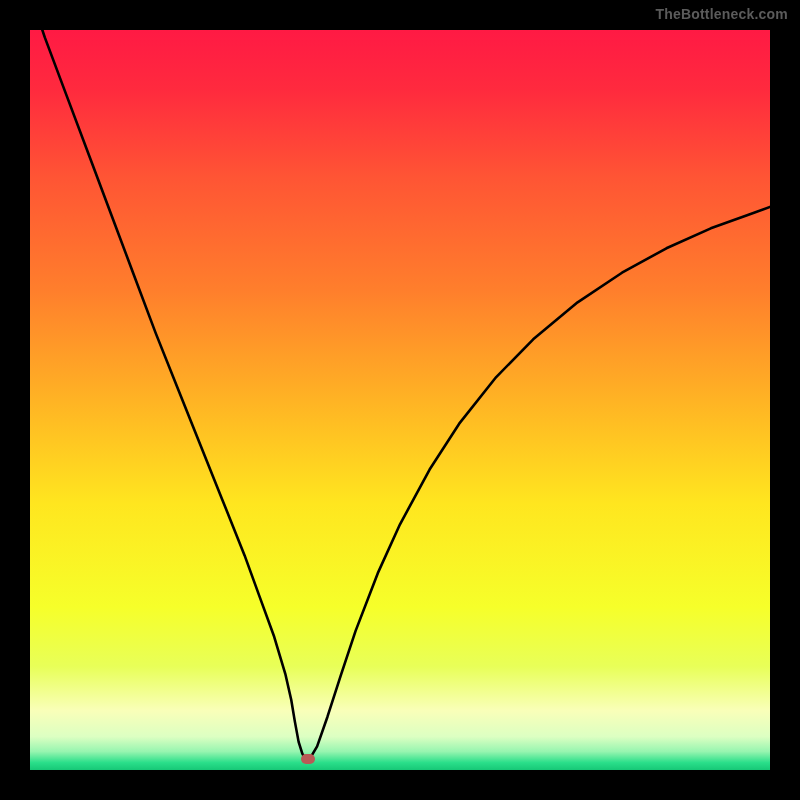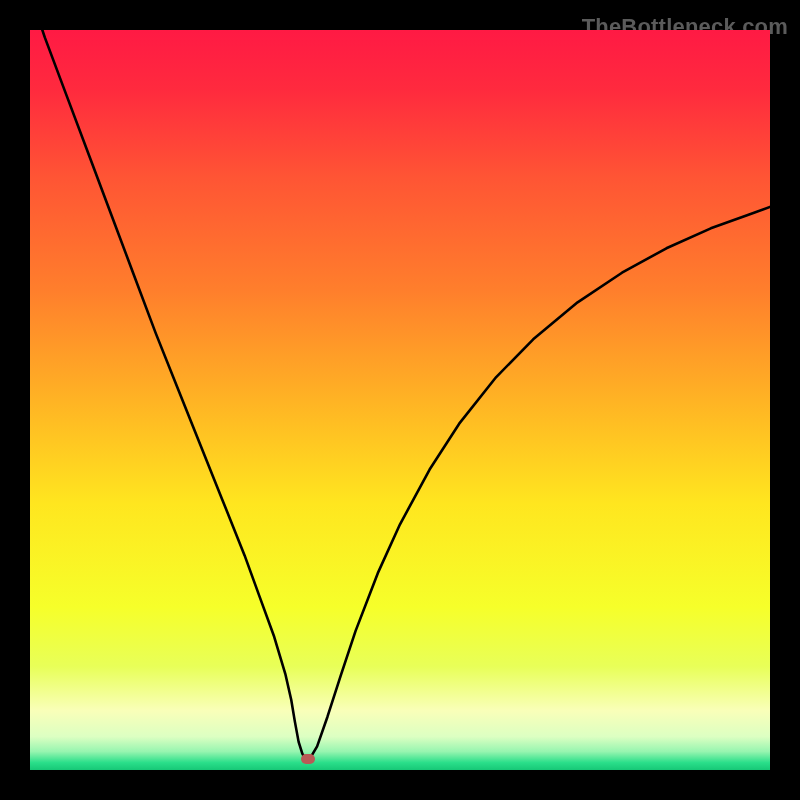--- a/index.html
+++ b/index.html
@@ -5,24 +5,24 @@
   * { margin: 0; padding: 0; box-sizing: border-box; }
   html, body { width: 800px; height: 800px; overflow: hidden; background: #000; }
   .frame {
     position: relative;
     width: 800px;
     height: 800px;
     background: #000;
   }
   .watermark {
     position: absolute;
-    top: 14px;
+    top: 6px;
     right: 12px;
     font-family: Arial, Helvetica, sans-serif;
-    font-size: 22px;
+    font-size: 14px;
     font-weight: 600;
     color: #5b5b5b;
     letter-spacing: 0.2px;
   }
   .plot {
     position: absolute;
     left: 30px;
     top: 30px;
     width: 740px;
     height: 740px;

